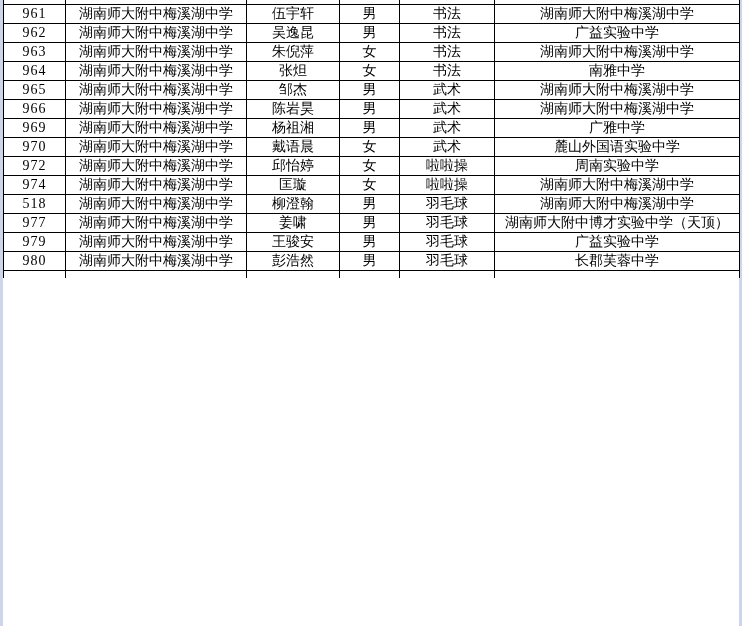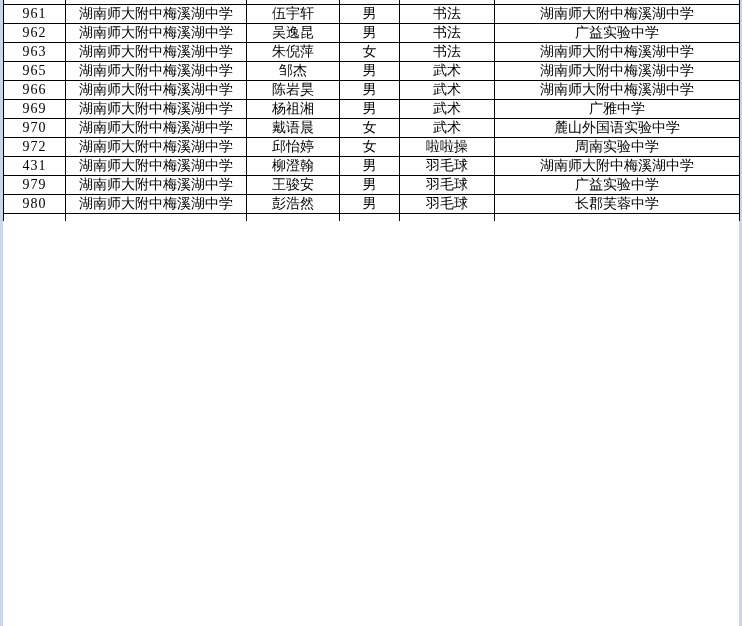--- a/index.html
+++ b/index.html
@@ -102,20 +102,28 @@
         </tr>
         <tr class="data-row">
           <td class="col-row-number">963</td>
           <td class="col-school">湖南师大附中梅溪湖中学</td>
           <td class="col-student-name">朱倪萍</td>
           <td class="col-gender">女</td>
           <td class="col-specialty">书法</td>
           <td class="col-assigned-school">湖南师大附中梅溪湖中学</td>
         </tr>
         <tr class="data-row">
+          <td class="col-row-number">964</td>
+          <td class="col-school">湖南师大附中梅溪湖中学</td>
+          <td class="col-student-name">张炟</td>
+          <td class="col-gender">女</td>
+          <td class="col-specialty">书法</td>
+          <td class="col-assigned-school">南雅中学</td>
+        </tr>
+        <tr class="data-row">
           <td class="col-row-number">965</td>
           <td class="col-school">湖南师大附中梅溪湖中学</td>
           <td class="col-student-name">邹杰</td>
           <td class="col-gender">男</td>
           <td class="col-specialty">武术</td>
           <td class="col-assigned-school">湖南师大附中梅溪湖中学</td>
         </tr>
         <tr class="data-row">
           <td class="col-row-number">966</td>
           <td class="col-school">湖南师大附中梅溪湖中学</td>
@@ -142,26 +150,42 @@
         </tr>
         <tr class="data-row">
           <td class="col-row-number">972</td>
           <td class="col-school">湖南师大附中梅溪湖中学</td>
           <td class="col-student-name">邱怡婷</td>
           <td class="col-gender">女</td>
           <td class="col-specialty">啦啦操</td>
           <td class="col-assigned-school">周南实验中学</td>
         </tr>
         <tr class="data-row">
-          <td class="col-row-number">431</td>
+          <td class="col-row-number">974</td>
+          <td class="col-school">湖南师大附中梅溪湖中学</td>
+          <td class="col-student-name">匡璇</td>
+          <td class="col-gender">女</td>
+          <td class="col-specialty">啦啦操</td>
+          <td class="col-assigned-school">湖南师大附中梅溪湖中学</td>
+        </tr>
+        <tr class="data-row">
+          <td class="col-row-number">518</td>
           <td class="col-school">湖南师大附中梅溪湖中学</td>
           <td class="col-student-name">柳澄翰</td>
           <td class="col-gender">男</td>
           <td class="col-specialty">羽毛球</td>
           <td class="col-assigned-school">湖南师大附中梅溪湖中学</td>
+        </tr>
+        <tr class="data-row">
+          <td class="col-row-number">977</td>
+          <td class="col-school">湖南师大附中梅溪湖中学</td>
+          <td class="col-student-name">姜啸</td>
+          <td class="col-gender">男</td>
+          <td class="col-specialty">羽毛球</td>
+          <td class="col-assigned-school">湖南师大附中博才实验中学（天顶）</td>
         </tr>
         <tr class="data-row">
           <td class="col-row-number">979</td>
           <td class="col-school">湖南师大附中梅溪湖中学</td>
           <td class="col-student-name">王骏安</td>
           <td class="col-gender">男</td>
           <td class="col-specialty">羽毛球</td>
           <td class="col-assigned-school">广益实验中学</td>
         </tr>
         <tr class="data-row">

